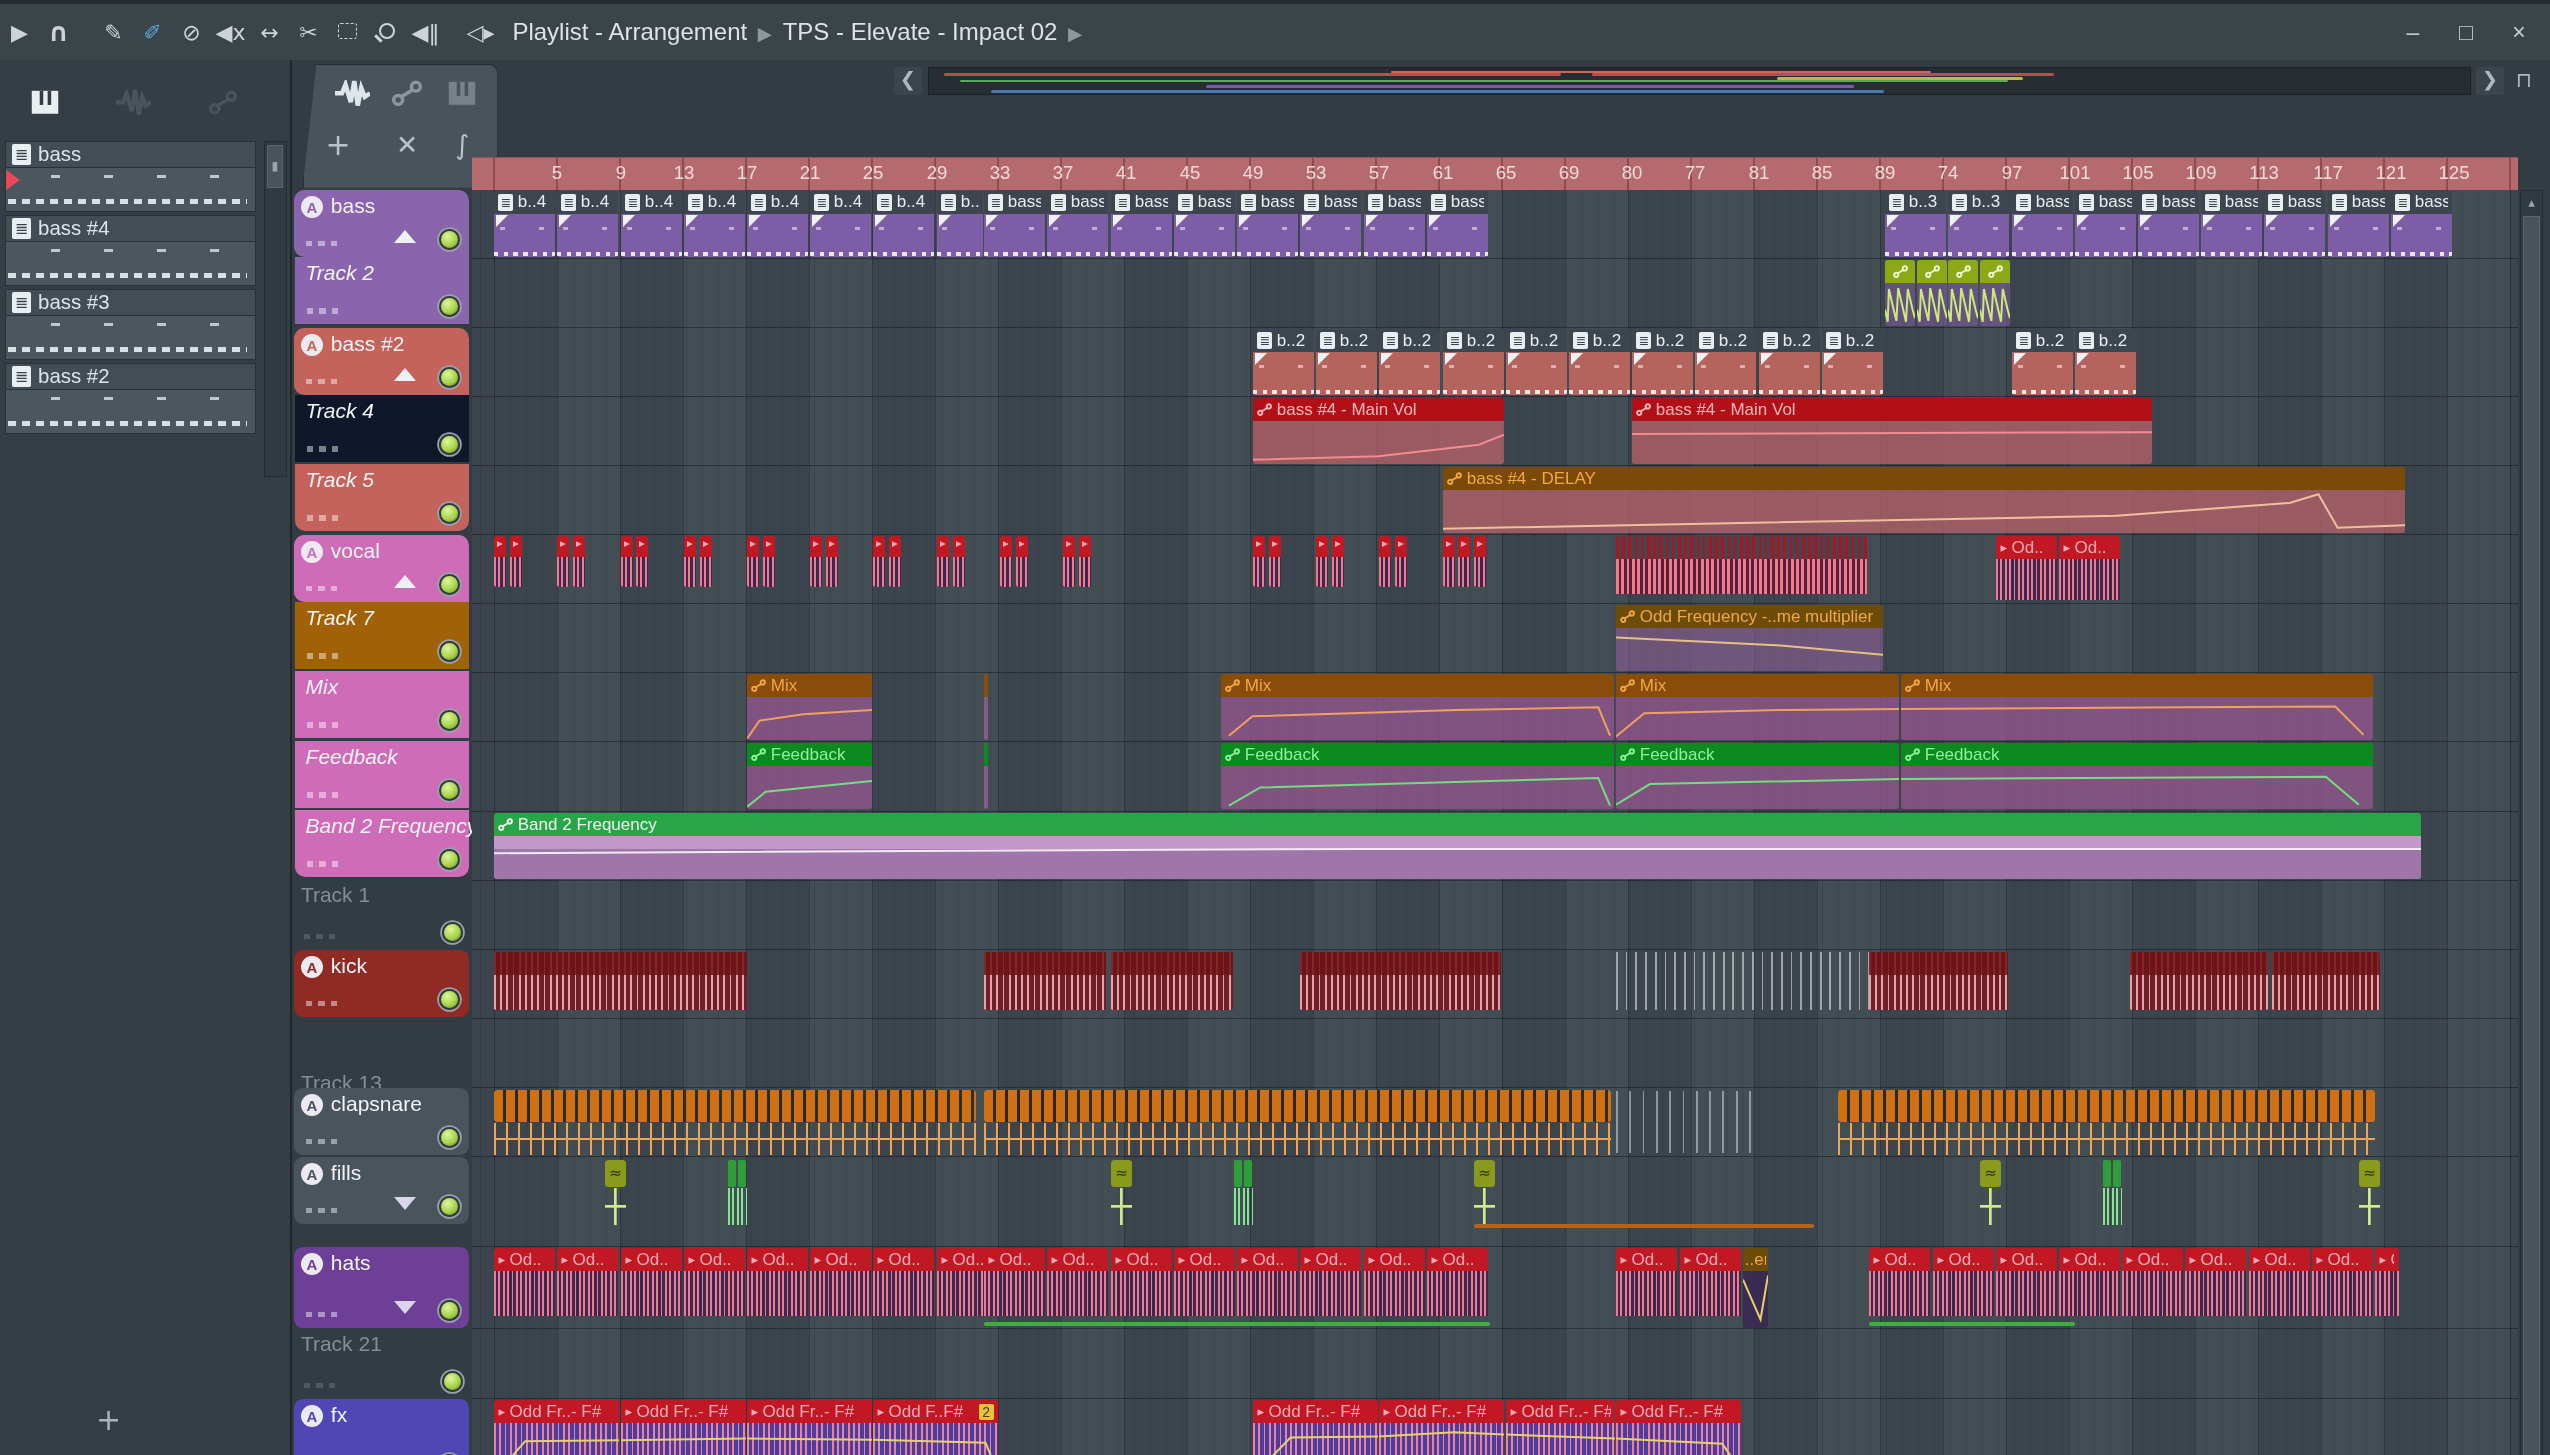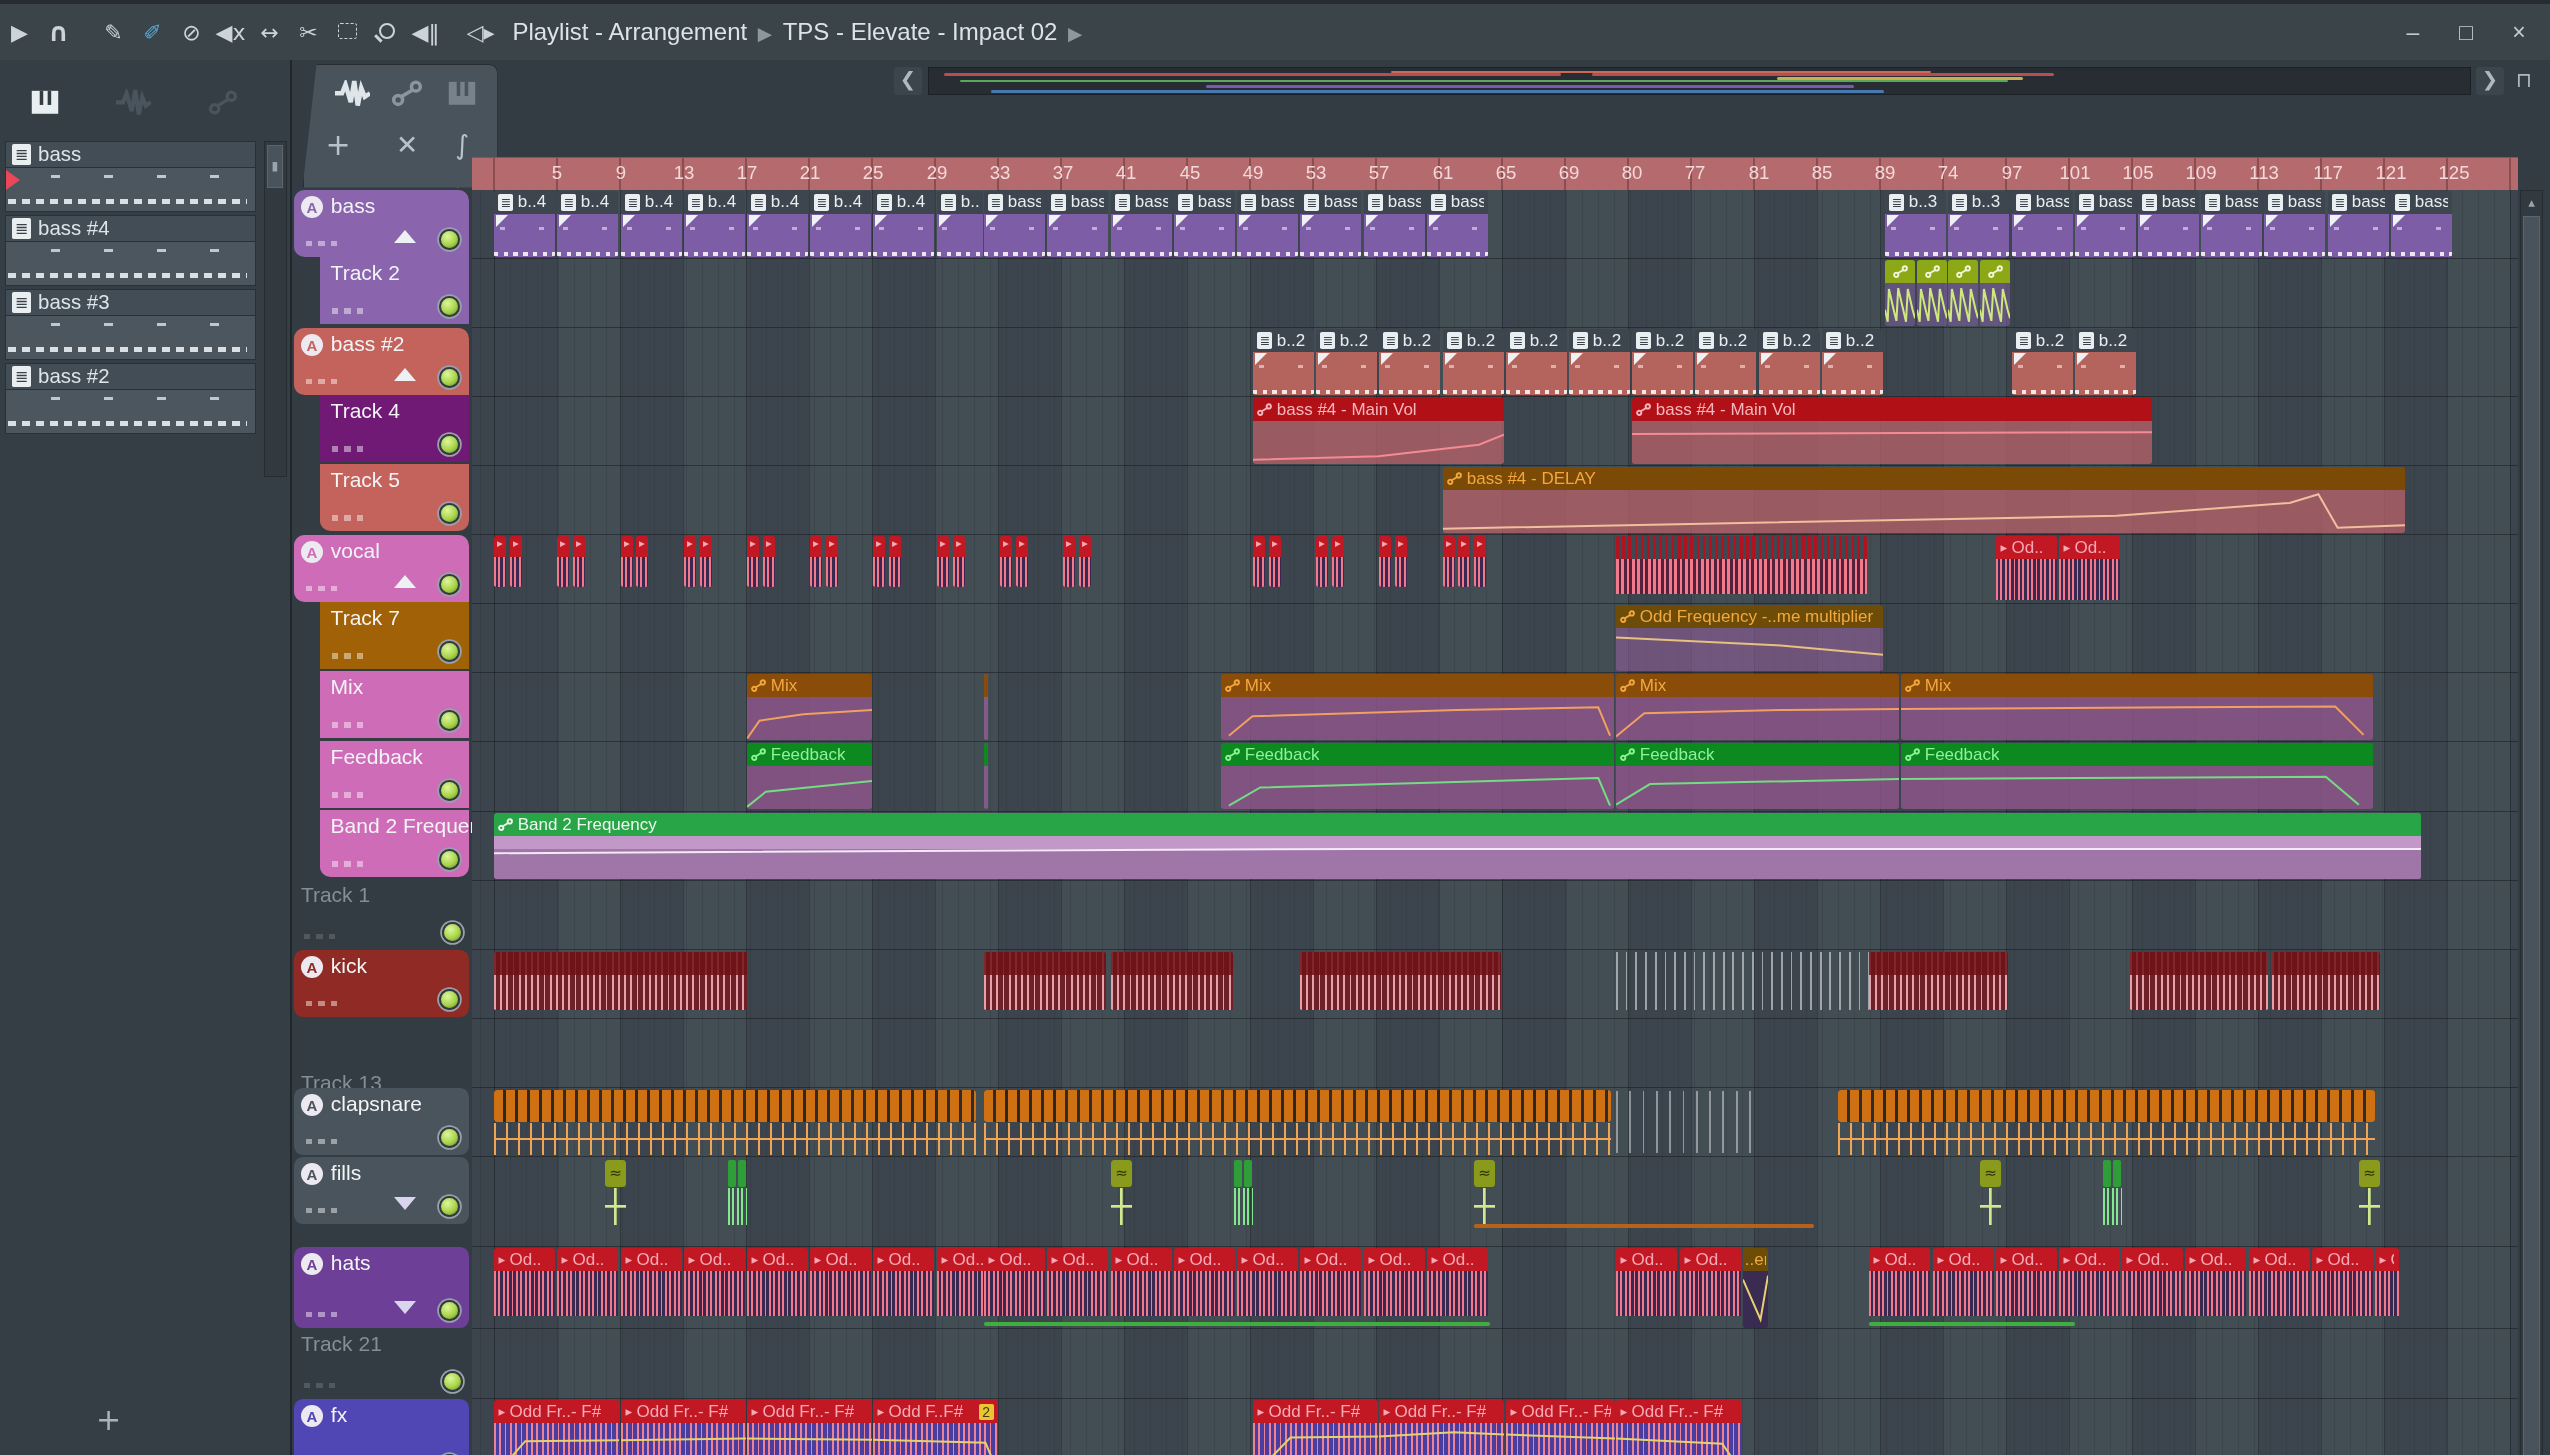--- a/index.html
+++ b/index.html
@@ -51,21 +51,21 @@
   #bricks{position:absolute;left:2217px;top:7px;width:30px;height:28px;color:#aeb8be;font-size:21px;text-align:center;line-height:26.6px;}
 
   #ruler{position:absolute;left:180px;top:97px;width:2046px;height:33px;background:#b56b6e;border-top:1.8px solid #8d5254;overflow:hidden;background-image:repeating-linear-gradient(90deg,rgba(60,20,22,.35) 0 1.8px,rgba(0,0,0,0) 1.8px 63px);background-position:21px 0;}
   .rn{position:absolute;top:4.4px;transform:translateX(-50%);font-size:18.6px;color:#f3d9da;}
   #pflag{position:absolute;left:22px;top:0;width:0;height:0;border-top:30px solid #9dd44;border-right:23px solid transparent;filter:drop-shadow(0.9px 0 0 #3d5510);}
 
   
   #trackheads{position:absolute;left:0;top:130px;width:180px;height:1326px;background:#333c43;overflow:hidden;}
   .trow{position:absolute;left:0;width:180px;}
   .tg{position:absolute;left:1.8px;right:3.5px;top:0;border-radius:8.9px;}
-  .tg.child{left:28px;top:-1.8px;border-radius:0;}
+  .tg.child{left:3px;top:-1.8px;border-radius:0;font-style:italic;}
   .tg.childlast{border-radius:0 0 10.6px 10.6px;}
   .tg.grouped{border-radius:10.6px 10.6px 0 10.6px;}
   .tname{position:absolute;left:10.6px;top:3.5px;font-size:21px;color:#f2f4f6;white-space:nowrap;}
   .tname.iconpad{left:37px;}
   .plainname{position:absolute;left:8.9px;top:1.8px;font-size:21px;color:#848e96;}
   .aic{position:absolute;left:7px;top:6.2px;width:22px;height:22px;border-radius:50%;background:#ece9f0;font-size:15px;font-weight:bold;display:flex;align-items:center;justify-content:center;}
   .dots{position:absolute;left:12.4px;bottom:10.6px;width:32px;height:5.3px;background:repeating-linear-gradient(90deg,rgba(255,255,255,.45) 0 6.2px,rgba(0,0,0,0) 6.2px 12.4px);}
   .dots.dim{background:repeating-linear-gradient(90deg,rgba(255,255,255,.15) 0 6.2px,rgba(0,0,0,0) 6.2px 12.4px);}
   .tri{position:absolute;right:53px;bottom:14px;width:0;height:0;border-left:11.5px solid transparent;border-right:11.5px solid transparent;}
   .tri.up{border-bottom:13.3px solid #edf1f3;}
@@ -303,21 +303,21 @@
           <div class="trow" style="top:138px;height:69px">
             <div class="tg grouped" style="background:#c4635c;height:67px">
               <span class="aic" style="color:#c4635c">A</span>
               <span class="tname iconpad">bass #2</span>
               <span class="dots"></span>
               <span class="tri up"></span>
               <span class="led"></span>
             </div>
           </div>
           <div class="trow" style="top:207px;height:69px">
-            <div class="tg child" style="background:#701a75;height:67px">
+            <div class="tg child" style="background:#0f172a;height:67px">
               <span class="tname">Track 4</span>
               <span class="dots"></span>
               <span class="led"></span>
             </div>
           </div>
           <div class="trow" style="top:276px;height:69px">
             <div class="tg child childlast" style="background:#c4635c;height:67px">
               <span class="tname">Track 5</span>
               <span class="dots"></span>
               <span class="led"></span>

